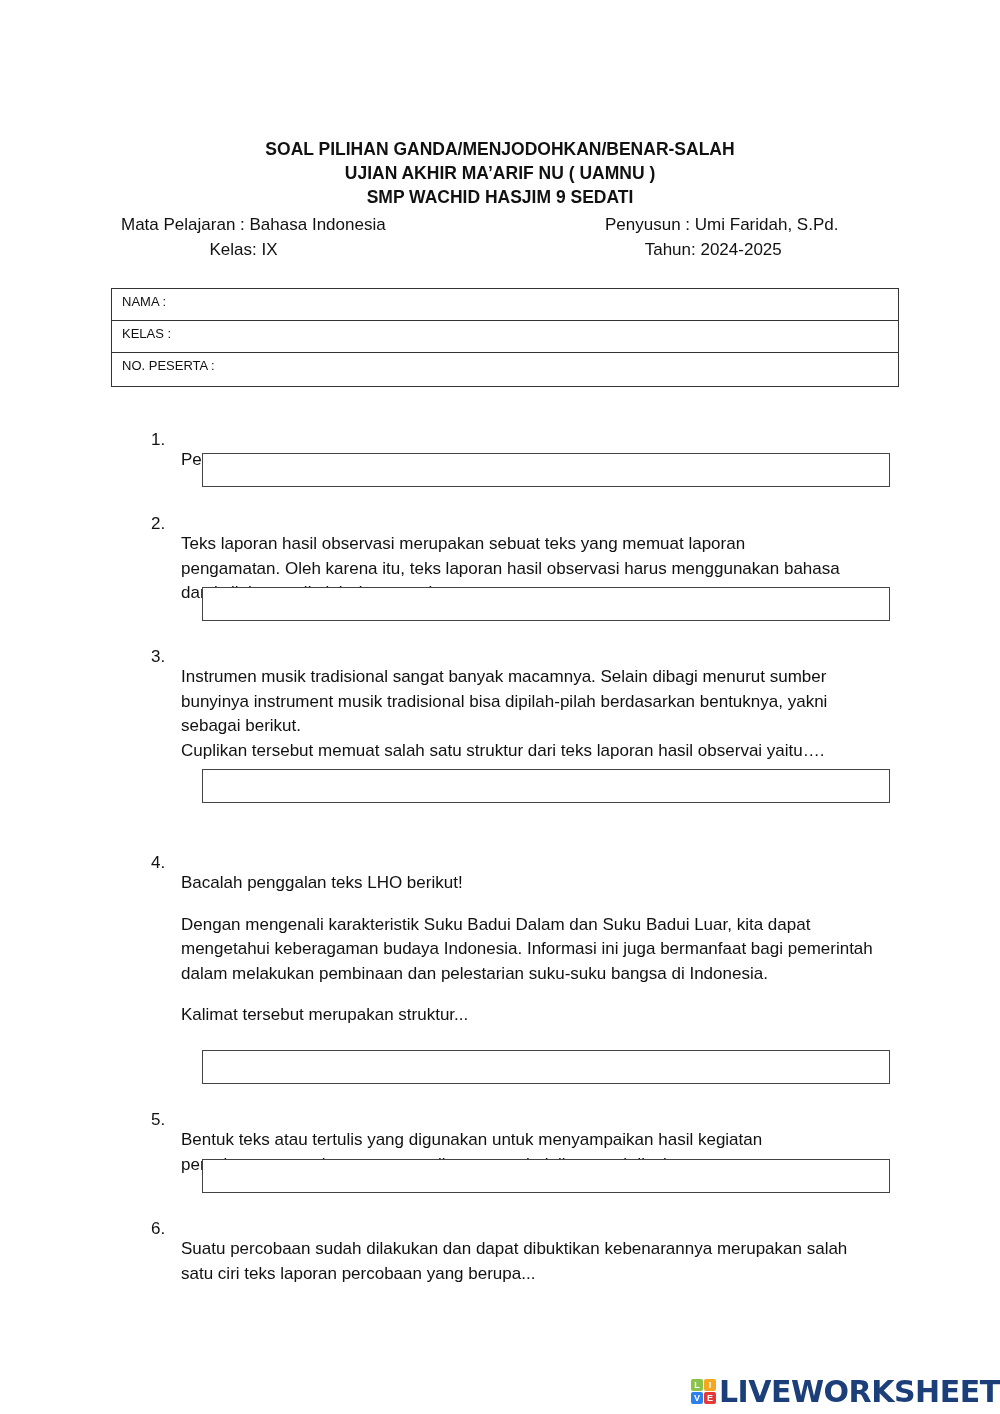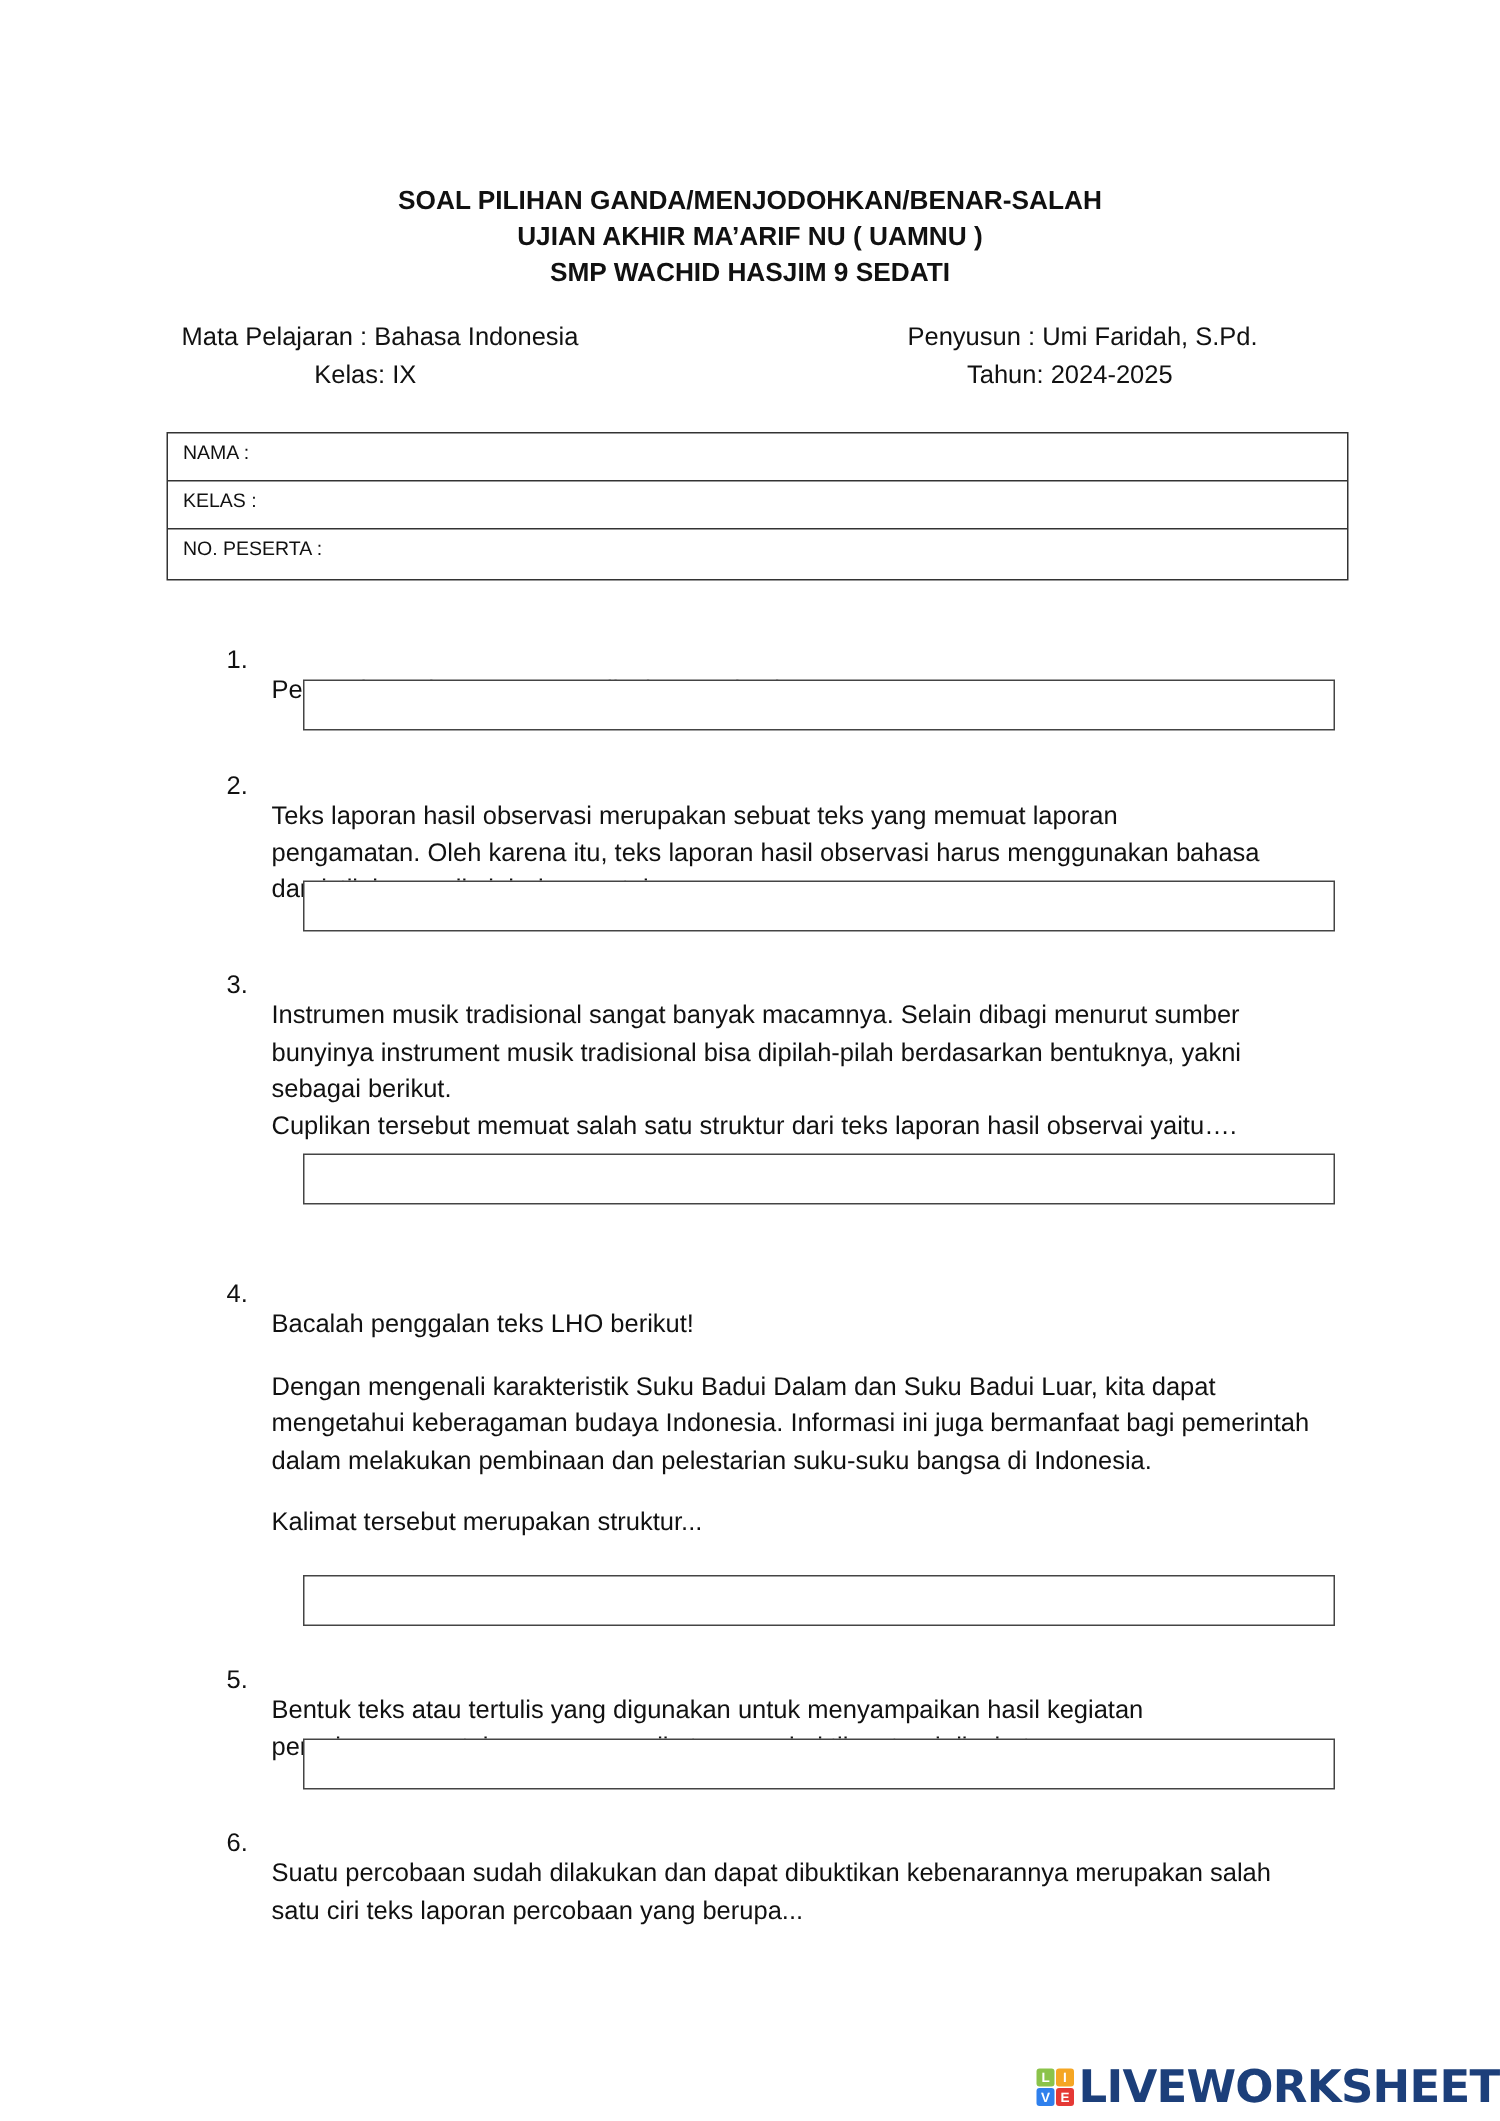--- a/index.html
+++ b/index.html
@@ -1,18 +1,18 @@
 <!DOCTYPE html>
 <html><head>
 <meta charset="utf-8">
 <style>
   html, body { margin: 0; padding: 0; background: #ffffff; }
   body { width: 1000px; height: 1414px; position: relative; overflow: hidden;
          font-family: "Liberation Sans", sans-serif; color: #111; }
-  .header { position: absolute; top: 121px; left: 0; width: 1000px; text-align: center;
+  .header { position: absolute; top: 137px; left: 0; width: 1000px; text-align: center;
             font-weight: bold; font-size: 17.5px; line-height: 24px; }
   .meta { position: absolute; font-size: 17px; line-height: 25px; text-align: right; }
   .meta-left { left: 121px; top: 212px; }
   .meta-right { left: 605px; top: 212px; }
   .meta-row { display: flex; white-space: pre; }
   .meta-left .lbl { display: inline-block; width: 131px; }
   .meta-left .lbl.wide { width: auto; }
   .meta-right .lbl { display: inline-block; width: 86px; }
   .meta-right .lbl.wide { width: auto; }
 

